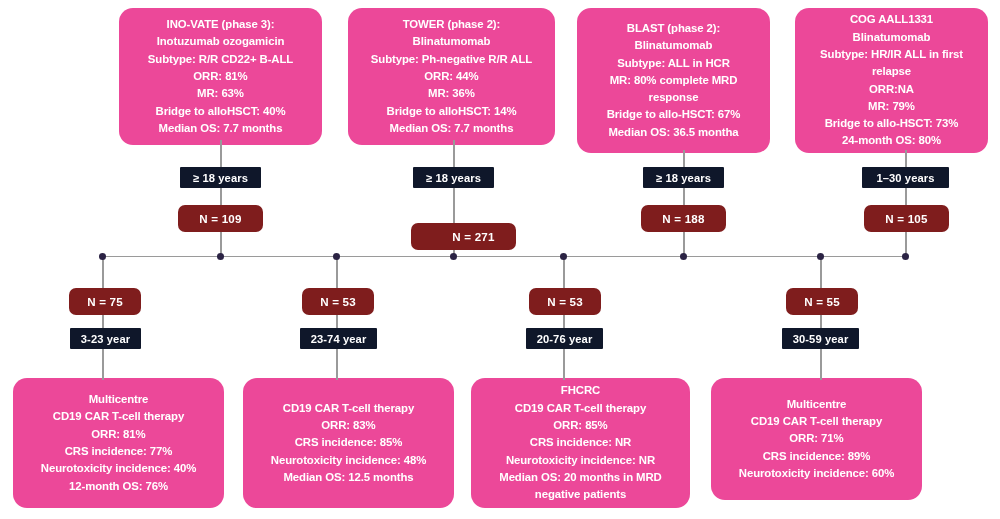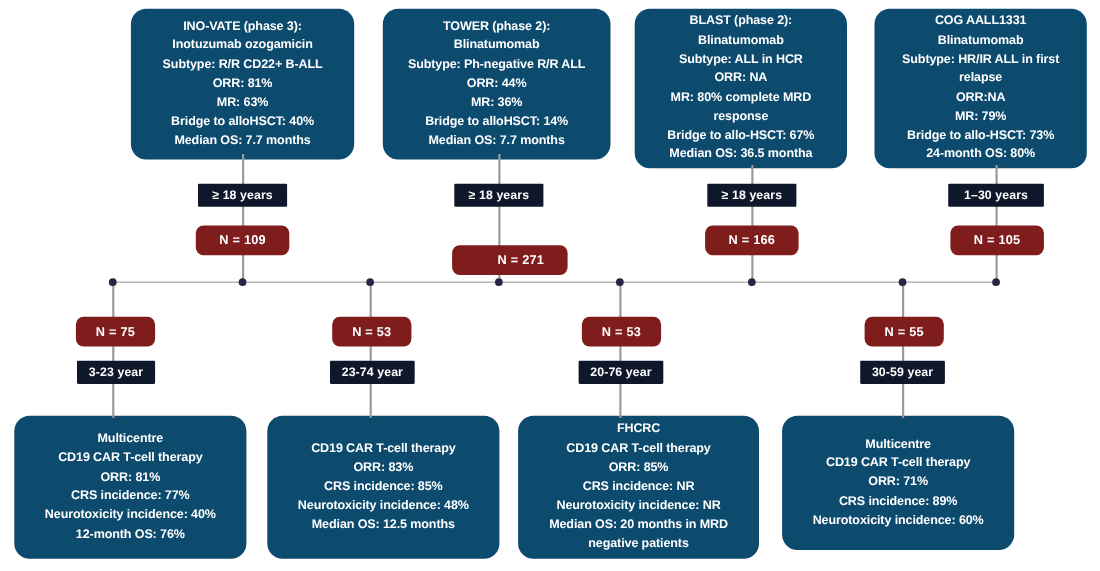--- a/index.html
+++ b/index.html
@@ -15,21 +15,21 @@
     position: relative;
     width: 1000px;
     height: 519px;
     background: #ffffff;
     overflow: hidden;
   }
 
   
   .teal-box {
     position: absolute;
-    background: #0c4a6e;
+    background: #ec4899;
     border-radius: 14px;
     color: #ffffff;
     display: flex;
     align-items: center;
     justify-content: center;
     text-align: center;
     box-sizing: border-box;
     padding: 9px 8px;
   }
   .teal-box .lines {
@@ -143,21 +143,20 @@
       <div>Bridge to alloHSCT: 14%</div>
       <div>Median OS: 7.7 months</div>
     </div>
   </div>
 
   <div class="teal-box" style="left:577px; top:8px; width:193px; height:145px;">
     <div class="lines">
       <div>BLAST (phase 2):</div>
       <div>Blinatumomab</div>
       <div>Subtype: ALL in HCR</div>
-      <div>ORR: NA</div>
       <div class="wrap">MR: 80% complete MRD response</div>
       <div>Bridge to allo-HSCT: 67%</div>
       <div>Median OS: 36.5 montha</div>
     </div>
   </div>
 
   <div class="teal-box" style="left:795px; top:8px; width:193px; height:145px;">
     <div class="lines">
       <div>COG AALL1331</div>
       <div>Blinatumomab</div>
@@ -169,21 +168,21 @@
     </div>
   </div>
 
   <div class="age-badge" style="left:180px; top:167px; width:81px;">≥ 18 years</div>
   <div class="age-badge" style="left:413px; top:167px; width:81px;">≥ 18 years</div>
   <div class="age-badge" style="left:643px; top:167px; width:81px;">≥ 18 years</div>
   <div class="age-badge" style="left:862px; top:167px; width:87px;">1–30 years</div>
 
   <div class="n-pill" style="left:178px; top:205px; width:85px;">N = 109</div>
   <div class="n-pill" style="left:411px; top:223px; width:85px;padding-left:20px;">N = 271</div>
-  <div class="n-pill" style="left:641px; top:205px; width:85px;">N = 166</div>
+  <div class="n-pill" style="left:641px; top:205px; width:85px;">N = 188</div>
   <div class="n-pill" style="left:864px; top:205px; width:85px;">N = 105</div>
 
   <div class="n-pill" style="left:69px; top:288px; width:72px;">N = 75</div>
   <div class="n-pill" style="left:302px; top:288px; width:72px;">N = 53</div>
   <div class="n-pill" style="left:529px; top:288px; width:72px;">N = 53</div>
   <div class="n-pill" style="left:786px; top:288px; width:72px;">N = 55</div>
 
   <div class="age-badge" style="left:70px; top:328px; width:71px;">3-23 year</div>
   <div class="age-badge" style="left:300px; top:328px; width:77px;">23-74 year</div>
   <div class="age-badge" style="left:526px; top:328px; width:77px;">20-76 year</div>

